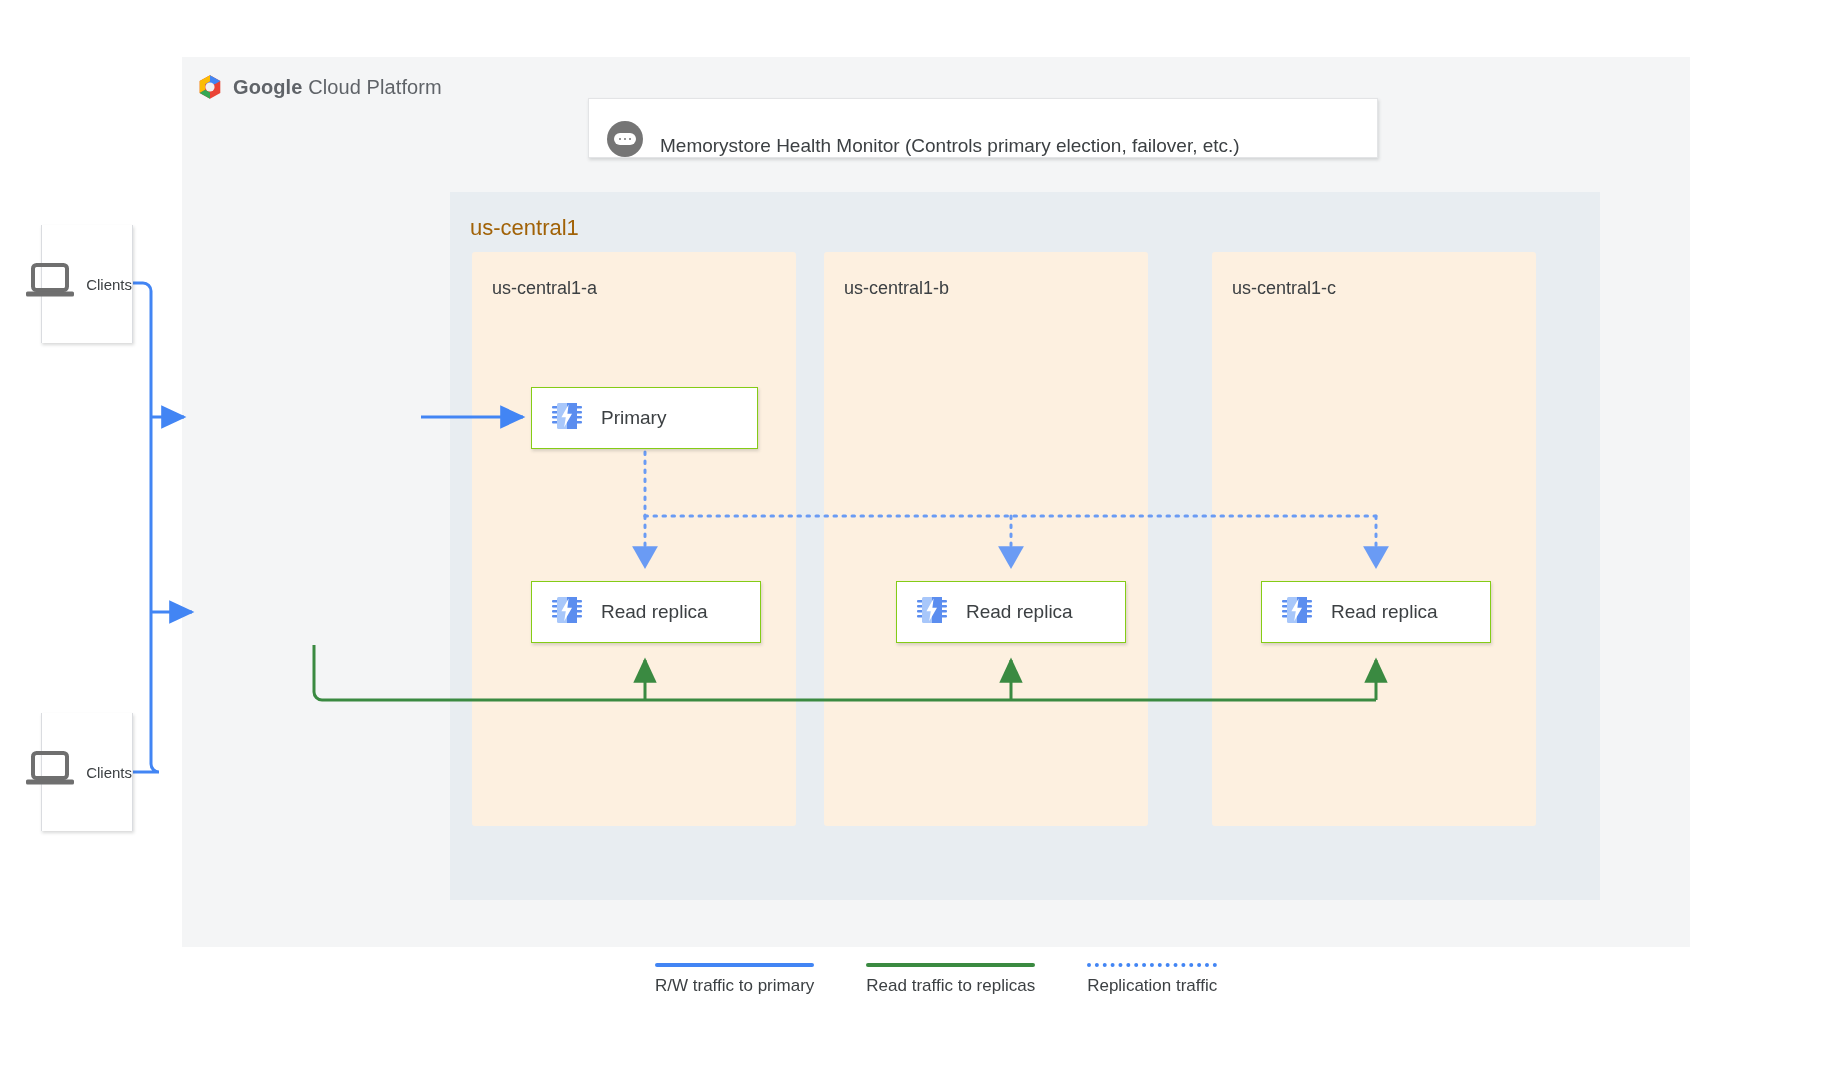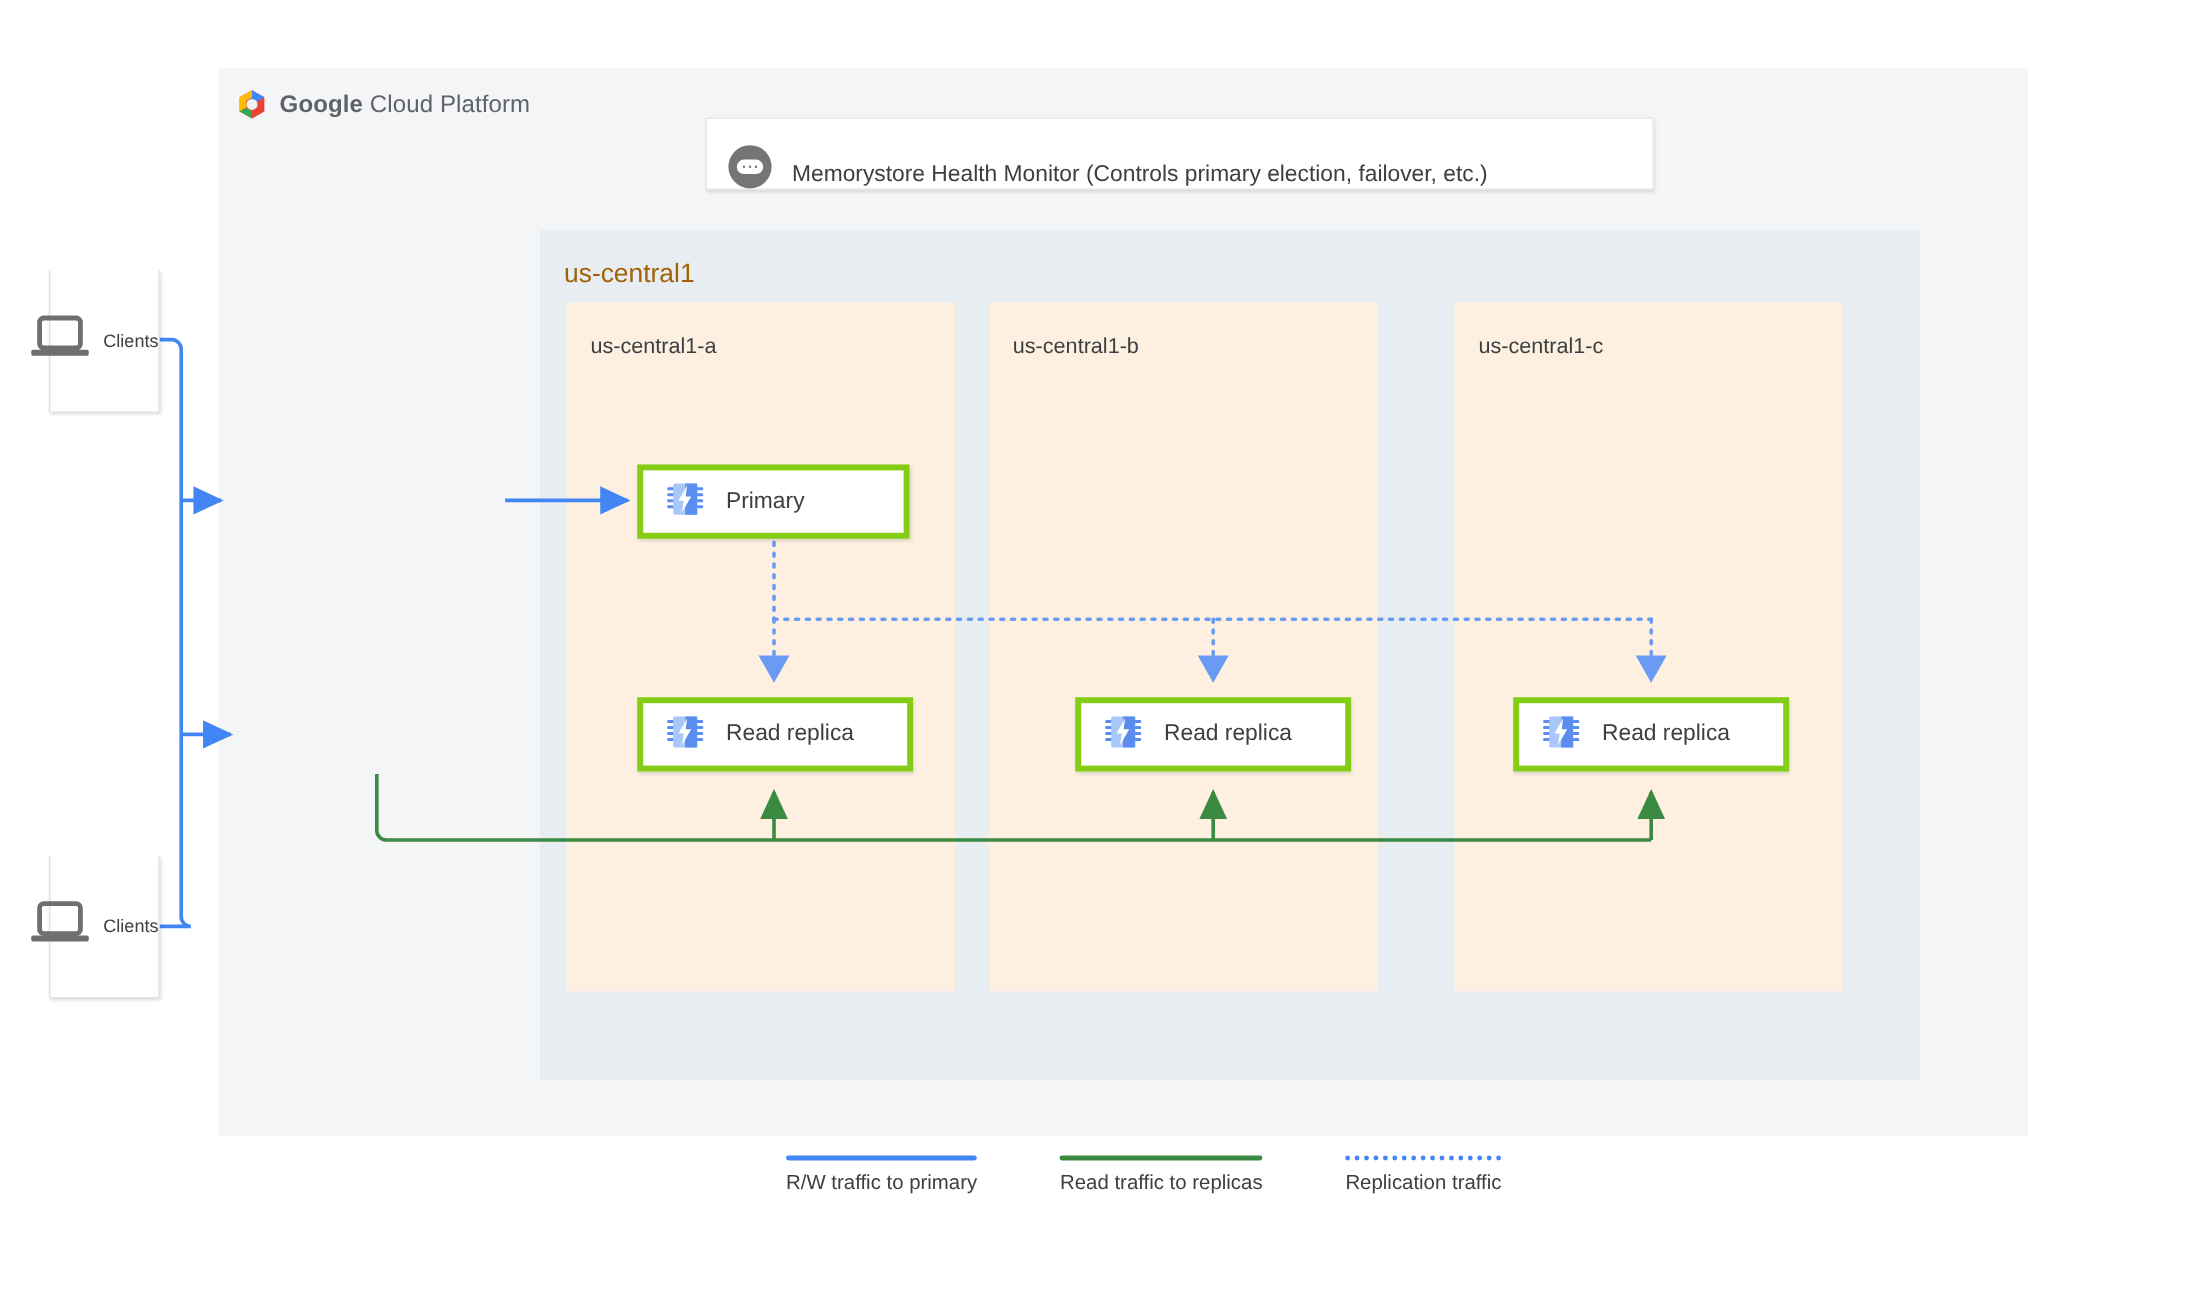--- a/index.html
+++ b/index.html
@@ -44,21 +44,21 @@
   .endpoint{position:absolute;background:#fff;border:1px solid #e3e4e6;
             box-shadow:1px 2px 3px rgba(60,64,67,.22);display:flex;align-items:center;
             padding-left:16px;box-sizing:border-box;}
   .ep-primary{left:192px;top:386px;width:228px;height:62px;}
   .ep-read{left:200px;top:581px;width:228px;height:62px;}
   .hier-badge{width:40px;height:40px;border-radius:50%;background:#6f6f6f;flex:0 0 auto;
               display:flex;align-items:center;justify-content:center;}
   .ep-label{margin-left:15px;font-size:19px;color:#3c4043;white-space:nowrap;}
 
   
-  .node{position:absolute;background:#fff;border:5px solid #84cc16;
+  .node{position:absolute;background:#fff;border:1px solid #84cc16;
         box-shadow:1px 2px 3px rgba(60,64,67,.20);display:flex;align-items:center;
         padding-left:18px;box-sizing:border-box;}
   .node-label{margin-left:17px;font-size:19px;color:#3c4043;white-space:nowrap;}
   .n-primary{left:531px;top:387px;width:227px;height:62px;}
   .n-rep-a{left:531px;top:581px;width:230px;height:62px;}
   .n-rep-b{left:896px;top:581px;width:230px;height:62px;}
   .n-rep-c{left:1261px;top:581px;width:230px;height:62px;}
 
   
   .client{position:absolute;width:90px;height:118px;background:#fff;
@@ -66,21 +66,21 @@
           box-shadow:1px 2px 3px rgba(60,64,67,.20);
           display:flex;flex-direction:row;align-items:center;justify-content:flex-end;gap:10px;}
   .client.top{left:41px;top:225px;}
   .client.bottom{left:41px;top:713px;}
   .client-label{font-size:15px;color:#3c4043;}
 
   
   .wires{position:absolute;left:0;top:0;width:1832px;height:1075px;pointer-events:none;}
 
   
-  .legend{position:absolute;left:655px;top:963px;display:flex;gap:69px;align-items:center;}
+  .legend{position:absolute;left:655px;top:963px;display:flex;gap:52px;align-items:center;}
   .legend-item{display:flex;flex-direction:column;align-items:center;gap:9px;}
   .legend-rule{height:4px;width:100%;border-radius:2px;}
   .legend-rule.dotted{height:0;border-top:4px dotted #4285f4;border-radius:0;}
   .legend-text{font-size:17px;color:#3c4043;white-space:nowrap;}
 </style>
 </head>
 <body>
 
 <div id="stage">
 

